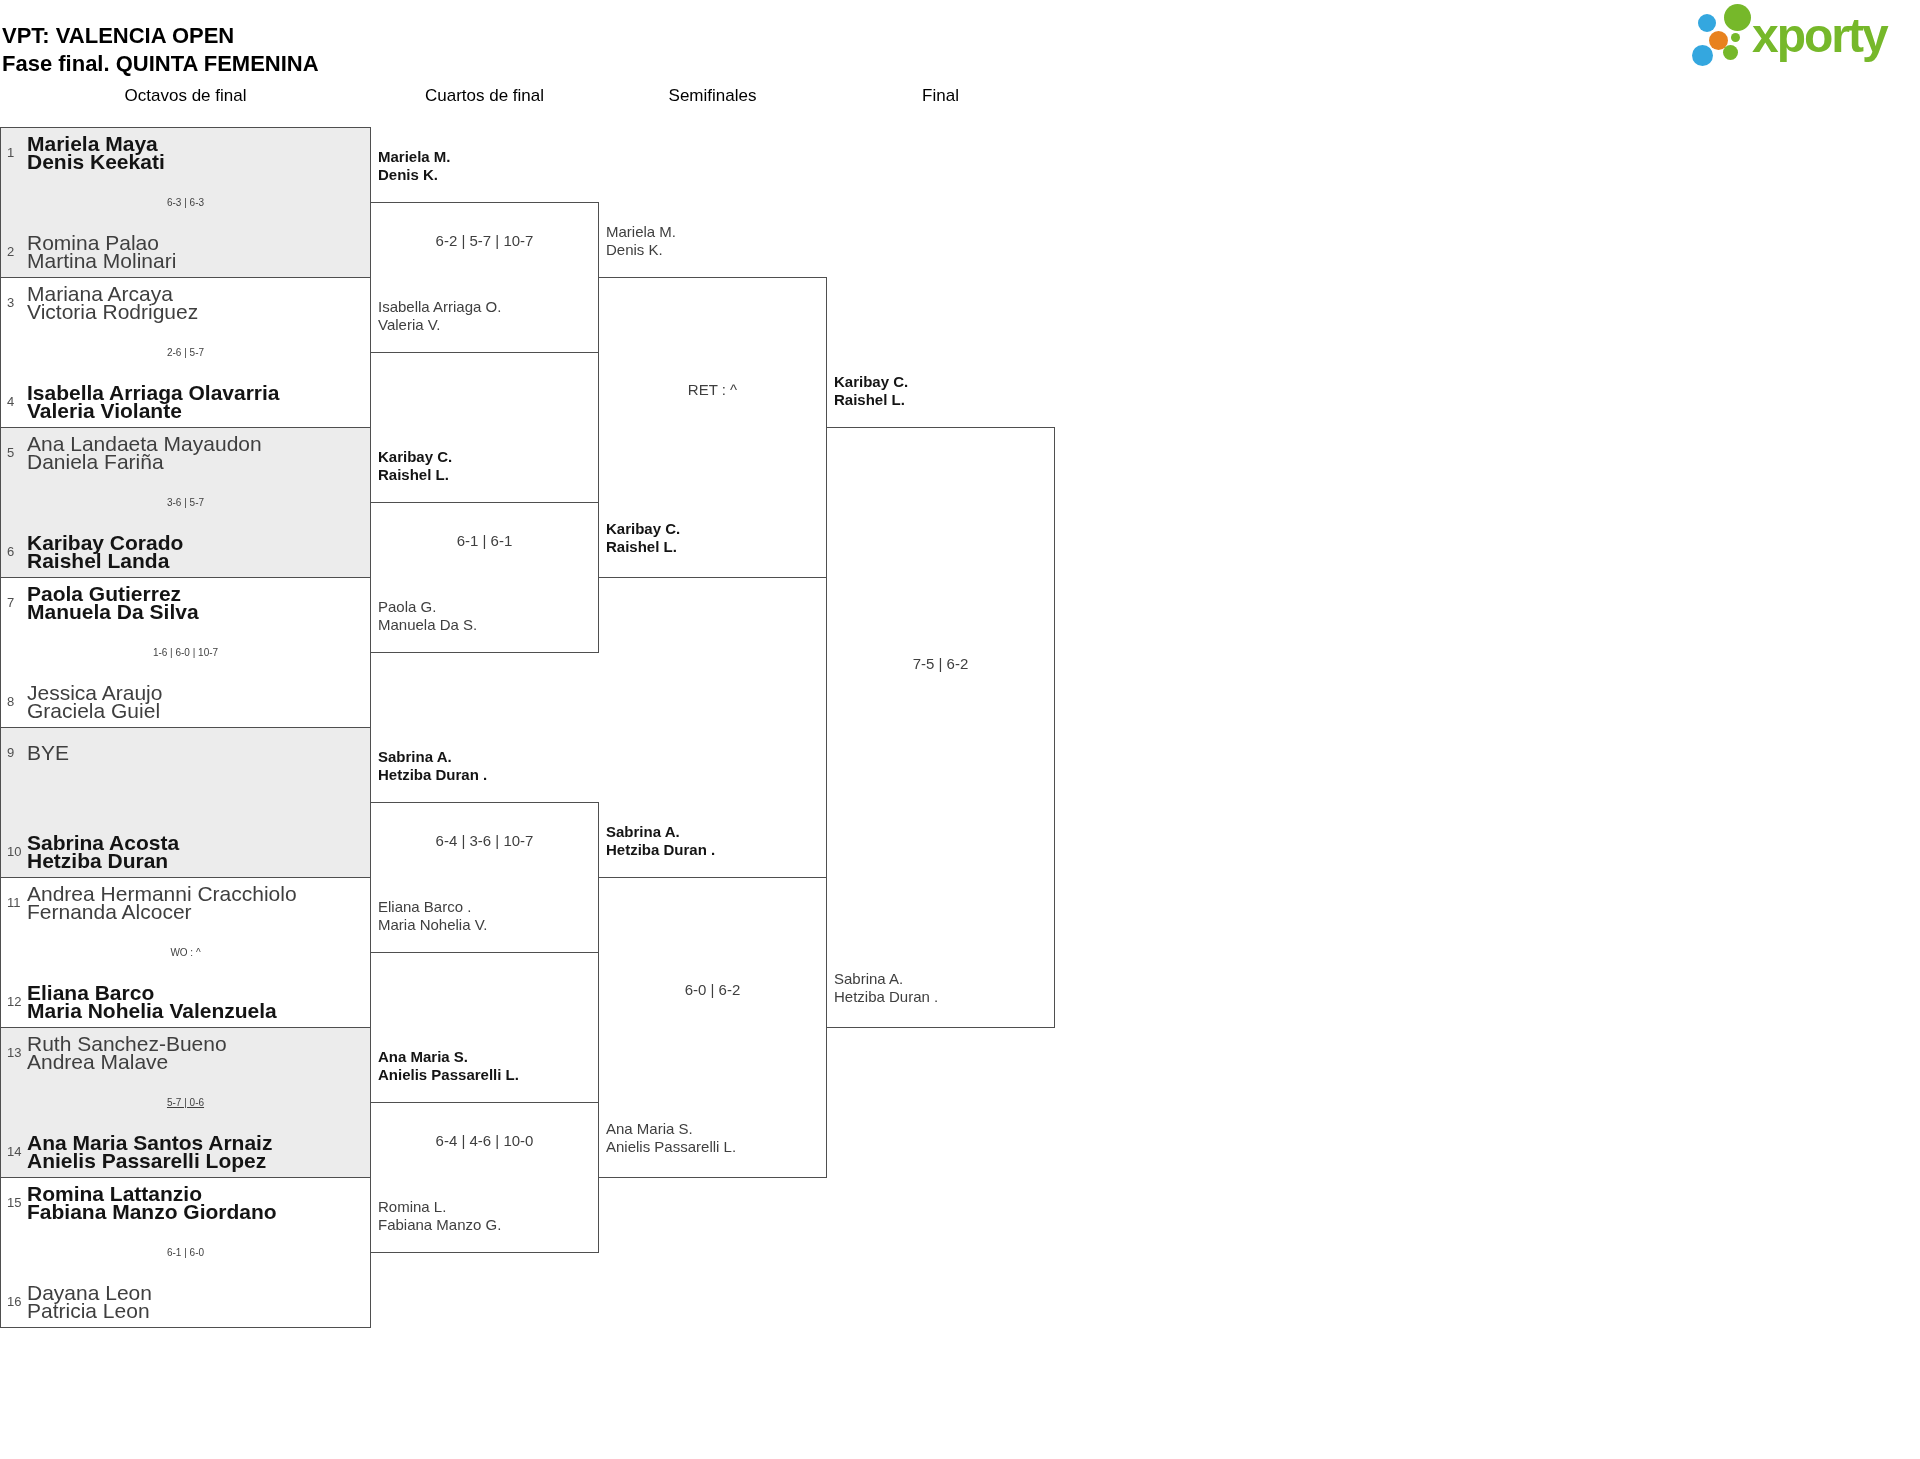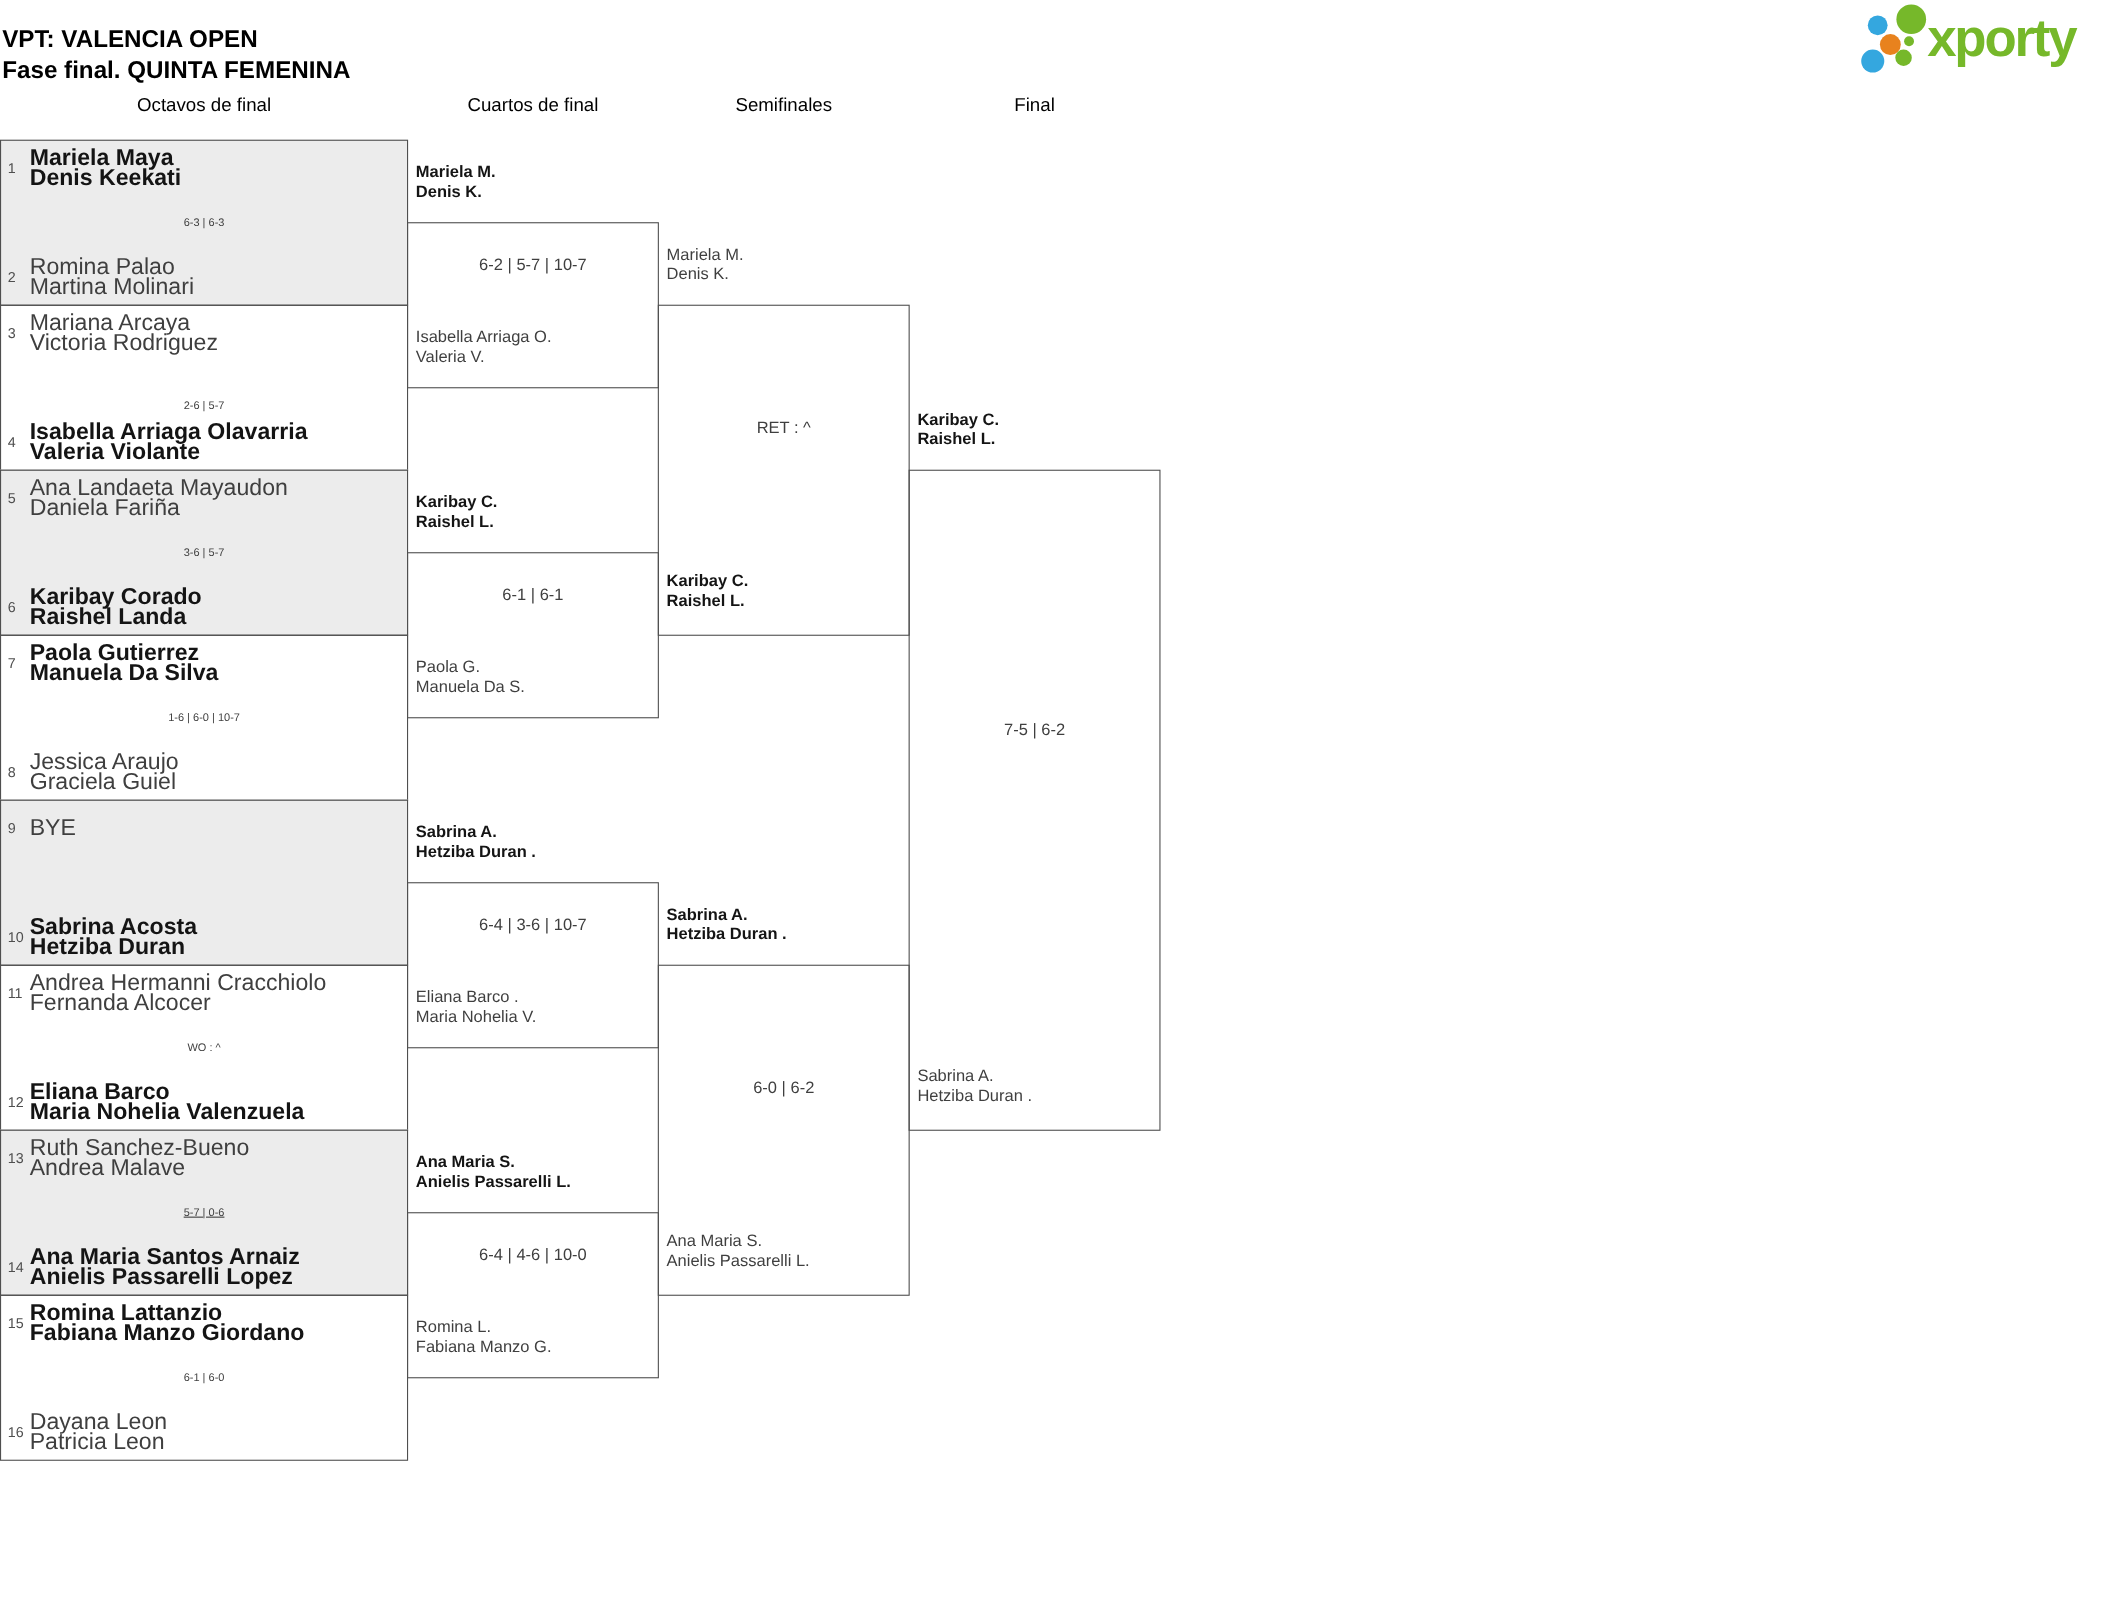--- a/index.html
+++ b/index.html
@@ -59,21 +59,21 @@
       <div>Martina Molinari</div>
     </div>
   </div>
 
   <div class="abs obox" style="top:277px;">
     <div class="abs seed" style="top:16px;">3</div>
     <div class="abs team" style="top:7px;">
       <div>Mariana Arcaya</div>
       <div>Victoria Rodriguez</div>
     </div>
-    <div class="abs oscore" style="top:67px;margin-top:17px;">2-6 | 5-7</div>
+    <div class="abs oscore" style="top:67px;">2-6 | 5-7</div>
     <div class="abs seed" style="top:115px;">4</div>
     <div class="abs team w" style="top:106px;">
       <div>Isabella Arriaga Olavarria</div>
       <div>Valeria Violante</div>
     </div>
   </div>
 
   <div class="abs obox g" style="top:427px;">
     <div class="abs seed" style="top:16px;">5</div>
     <div class="abs team" style="top:7px;">

